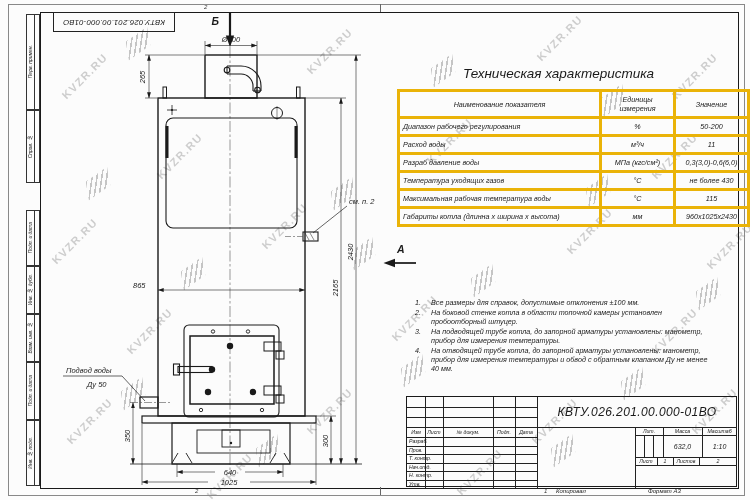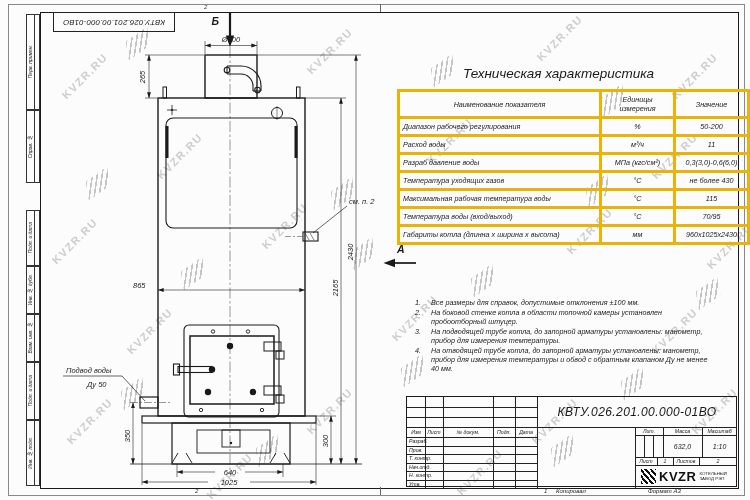--- a/index.html
+++ b/index.html
@@ -318,25 +318,20 @@
             <td class="cell-name">Температура уходящих газов</td>
             <td class="cell-units">°С</td>
             <td class="cell-value">не более 430</td>
           </tr>
           <tr>
             <td class="cell-name">Максимальная рабочая температура воды</td>
             <td class="cell-units">°С</td>
             <td class="cell-value">115</td>
           </tr>
           <tr>
-            <td class="cell-name">Температура воды (вход/выход)</td>
-            <td class="cell-units">°С</td>
-            <td class="cell-value">70/95</td>
-          </tr>
-          <tr>
             <td class="cell-name">Габариты котла (длинна х ширина х высота)</td>
             <td class="cell-units">мм</td>
             <td class="cell-value">960х1025х2430</td>
           </tr>
         </tbody>
     </table>
   </div>
 
   <div id="notes-list">
       <div class="note">
@@ -387,28 +382,20 @@
     <div class="tbcell doc-num">КВТУ.026.201.00.000-01ВО</div>
     <div class="tbcell" style="left:228px;top:30px;width:28px;height:8px;">Лит.</div>
     <div class="tbcell" style="left:256px;top:30px;width:39px;height:8px;">Масса</div>
     <div class="tbcell" style="left:295px;top:30px;width:35px;height:8px;">Масштаб</div>
     <div class="tbcell" style="left:256px;top:38px;width:39px;height:22px;font-size:7px;">632,0</div>
     <div class="tbcell" style="left:295px;top:38px;width:35px;height:22px;font-size:7px;">1:10</div>
     <div class="tbcell" style="left:228px;top:60px;width:22px;height:8px;">Лист</div>
     <div class="tbcell" style="left:250px;top:60px;width:16px;height:8px;">1</div>
     <div class="tbcell" style="left:266px;top:60px;width:26px;height:8px;">Листов</div>
     <div class="tbcell" style="left:292px;top:60px;width:38px;height:8px;">2</div>
-    <div class="tbcell logo-cell">
-      <span class="logo-sq"></span>
-      <span class="brand">KVZR</span>
-      <span class="org">
-        <span>КОТЕЛЬНЫЙ</span><br>
-        <span>ЗАВОД РЭП</span>
-      </span>
-    </div>
     <div id="tb-header">
         <div class="tbcell" style="left: 0px; top: 30px; width: 18px; height: 10px;">Изм</div>
         <div class="tbcell" style="left: 18px; top: 30px; width: 18px; height: 10px;">Лист</div>
         <div class="tbcell" style="left: 36px; top: 30px; width: 50px; height: 10px;">№ докум.</div>
         <div class="tbcell" style="left: 86px; top: 30px; width: 22px; height: 10px;">Подп.</div>
         <div class="tbcell" style="left: 108px; top: 30px; width: 22px; height: 10px;">Дата</div>
       </div>
     <div id="tb-rows">
         <div class="tbcell" style="left: 1px; top: 40px; width: 35px; height: 8.5px; justify-content: flex-start; padding-left: 1px;">Разраб.</div>
         <div class="tbcell" style="left: 1px; top: 48.5px; width: 35px; height: 8.5px; justify-content: flex-start; padding-left: 1px;">Пров.</div>

